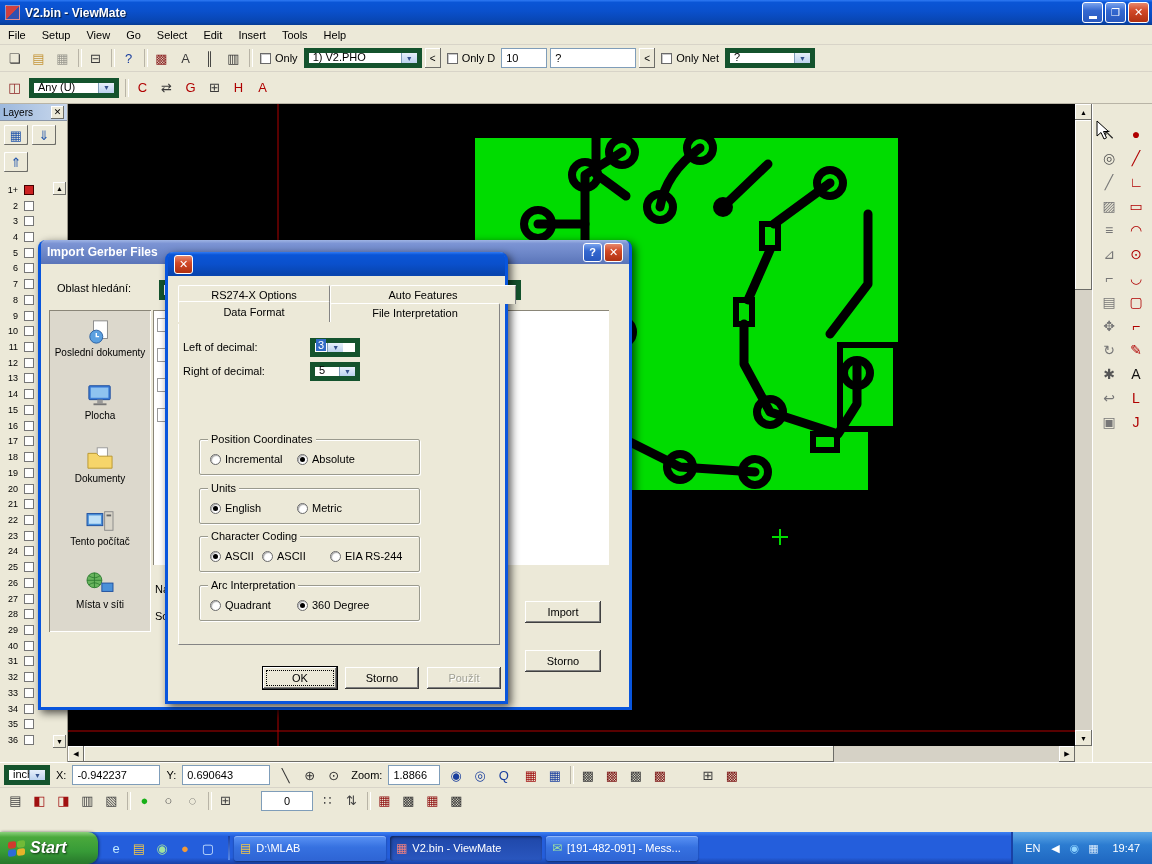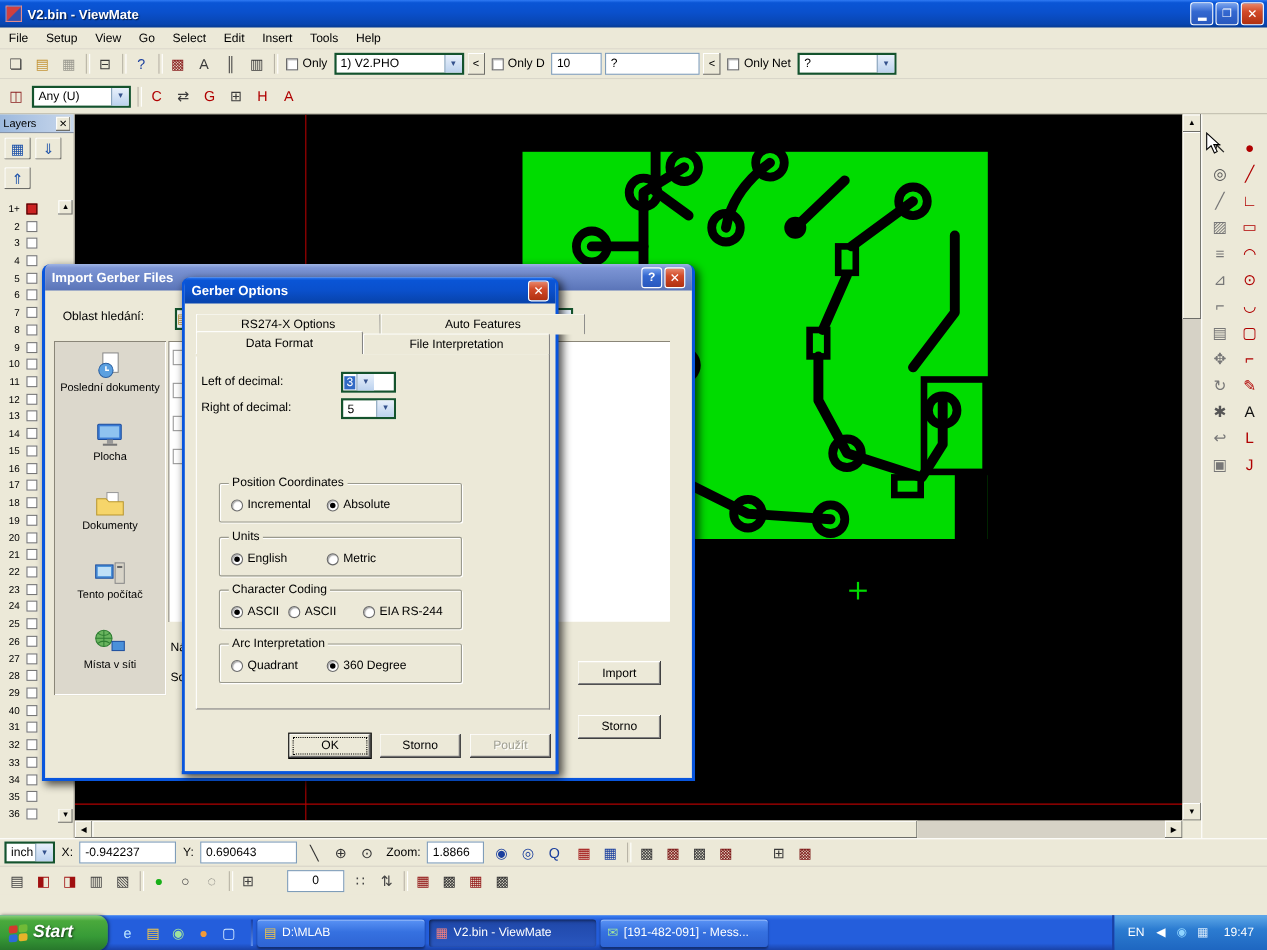--- a/index.html
+++ b/index.html
@@ -25,21 +25,21 @@
 .menubar{left:0;top:25px;width:1152px;height:20px;display:flex;align-items:center;background:#ECE9D8;border-bottom:1px solid #d8d4c8}
 .menu-item{padding:0 8px;line-height:20px}
 .toolbar1{left:0;top:45px;width:1152px;height:27px;display:flex;align-items:center;gap:3px;padding:0 3px;background:#ECE9D8;border-bottom:1px solid #d8d4c8}
 .toolbar2{left:0;top:72px;width:1152px;height:32px;display:flex;align-items:center;gap:3px;padding:0 3px;background:#ECE9D8;border-bottom:1px solid #b8b4a6}
 .strip{display:inline-flex;align-items:center;gap:1px}
 .tbtn{width:23px;height:22px;display:inline-flex;align-items:center;justify-content:center;font-size:13px;line-height:1;border:1px solid transparent;border-radius:2px;background:transparent;cursor:default}
 .tsep{width:8px;height:22px;position:relative}
 .tsep::after{content:"";position:absolute;left:3px;top:2px;bottom:2px;width:2px;border-left:1px solid #b8b4a6;border-right:1px solid #fff}
 .cb-wrap{display:inline-flex;align-items:center;gap:4px;padding:0 3px}
 .cb{width:11px;height:11px;background:#fff;border:1px solid #6a6a6a;box-shadow:inset 1px 1px 0 #c8c8c8}
-.combo{height:20px;background:#fff;border:2px solid #14532d;display:inline-flex;align-items:center}
+.combo{height:20px;background:#fff;border:5px solid #14532d;display:inline-flex;align-items:flex-end}
 .combo .val{flex:1;padding:0 4px;white-space:nowrap;overflow:hidden}
 .combo .drop{width:16px;height:100%;border-left:1px solid #7F9DB9;display:flex;align-items:center;justify-content:center;
  background:linear-gradient(180deg,#E8F0FB,#BCD2EE);color:#34518c}
 .combo .drop::after{content:"▼";font-size:7px}
 .tfield{background:#fff;border:1px solid #7F9DB9;height:20px;padding:0 4px;display:inline-flex;align-items:center;white-space:nowrap;overflow:hidden}
 .sbtn{background:#ECE9D8;box-shadow:inset -1px -1px 0 #6d6d68,inset 1px 1px 0 #fff;display:inline-flex;align-items:center;justify-content:center;font-size:10px}
 .w14{width:16px;height:20px}.w46{width:46px}.w52{width:52px}.w86{width:86px}.w88{width:88px}.w90{width:90px}.w118{width:118px}
 .slabel{padding:0 2px}
 
 
@@ -582,27 +582,26 @@
       </div>
     </div>
     <span class="trunc-label" style="top:343px">Ná</span>
     <span class="trunc-label" style="top:370px">So</span>
     <div class="dbtn imp-btn" style="top:337px">Import</div>
     <div class="dbtn imp-btn" style="top:364px">Storno</div>
   </div>
 
   <div class="dialog gerber-dialog abs">
     <div class="dtitle">
-      <span class="t">Gerber Options</span>
       <span class="dbtns">
           <span class="dsq red"></span>
         </span>
     </div>
     <div class="tabrow trow1">
-      <span class="tab" style="width:168px">RS274-X Options</span>
+      <span class="tab" style="width:152px">RS274-X Options</span>
       <span class="tab" style="width:186px">Auto Features</span>
     </div>
     <div class="tabrow trow2">
       <span class="tab active" style="width:152px">Data Format</span>
       <span class="tab" style="width:170px">File Interpretation</span>
     </div>
     <div class="pane">
       <span class="dec-label" style="left:4px;top:19px">Left of decimal:</span>
       <span class="combo mini-combo" style="left:131px;top:16px">
         <span class="val sel">3</span>

